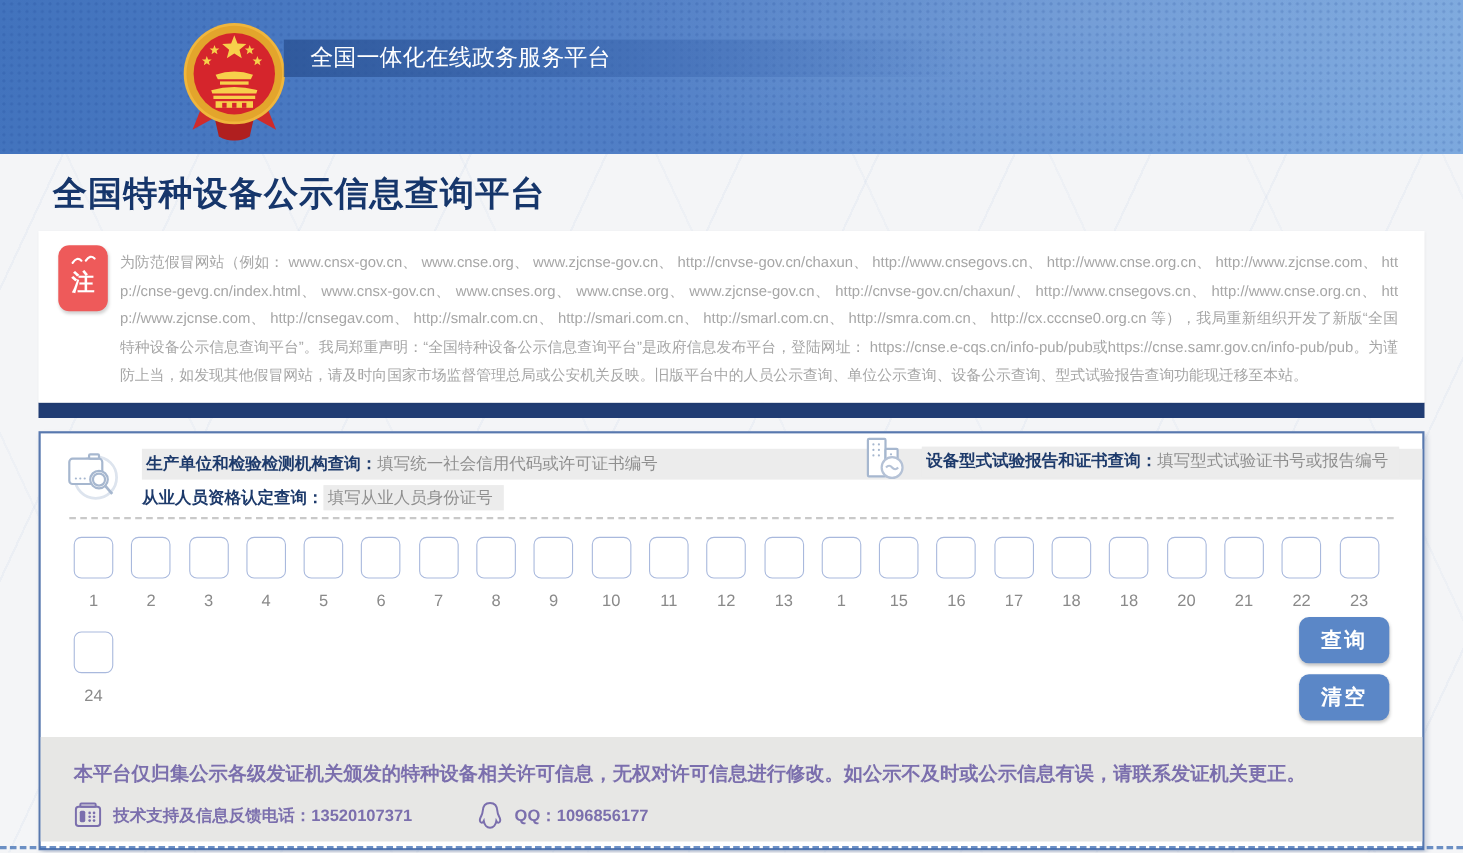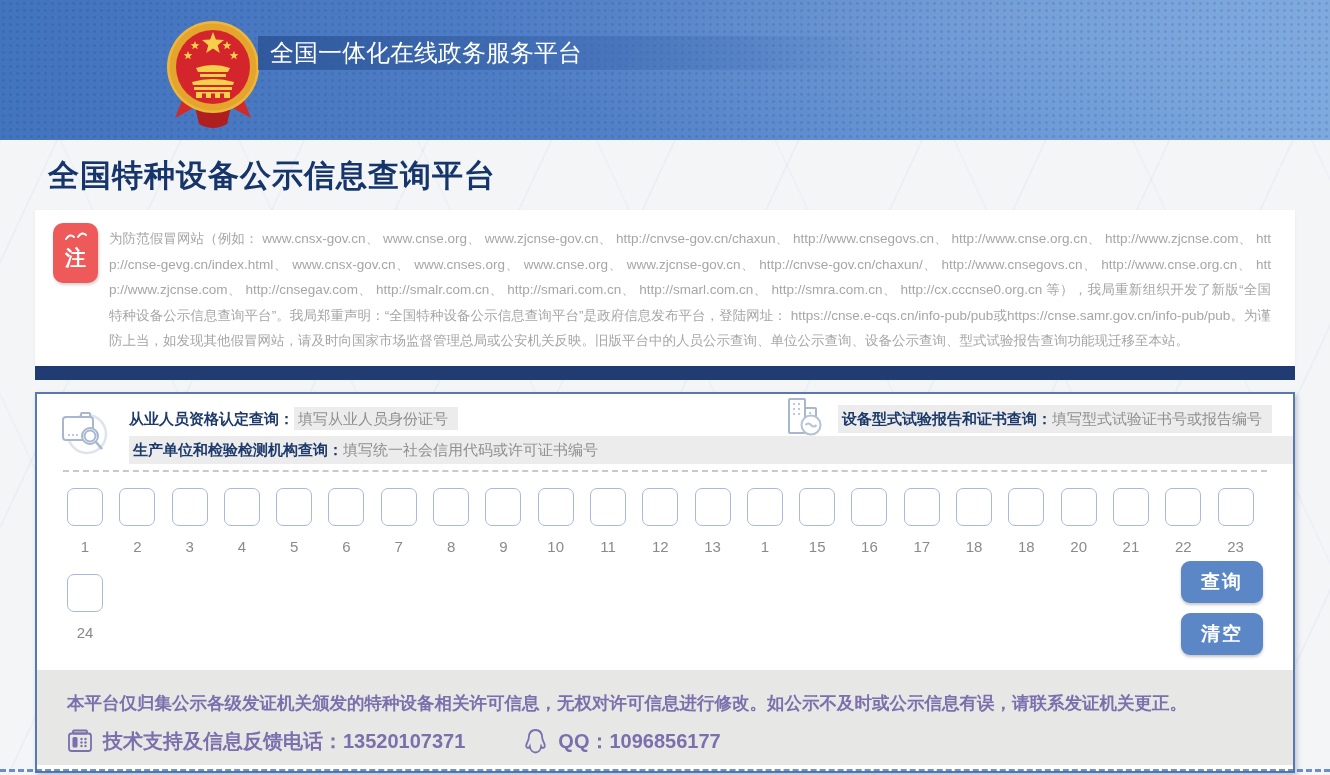--- a/index.html
+++ b/index.html
@@ -18,23 +18,23 @@
     height:140px; position:relative;
     background:
       radial-gradient(rgba(18,58,138,.17) 1.3px, transparent 1.5px) 0 0/7px 7px,
       radial-gradient(ellipse 900px 260px at 75% 10%, rgba(255,255,255,.10), transparent 60%),
       linear-gradient(103deg,#4273bd 0%,#517fc6 45%,#6b99d6 80%,#7da9de 100%);
   }
   .emblem{ position:absolute; left:165px; top:18px; width:96px; height:110px; }
   .header-text{ position:absolute; left:258px; top:36px; }
   .strip{
     display:inline-block; min-width:620px; height:34px; line-height:34px;
-    padding-left:12px;
+    padding-left:24px;
     background:linear-gradient(to right, rgba(42,82,148,.80) 0%, rgba(60,104,176,.55) 55%, rgba(90,140,200,0) 100%);
-    color:#fff; font-size:24px;
+    color:#fff; font-size:21px;
   }
   .big-title{
     margin-top:9px; color:#fff; font-size:35px; font-weight:bold; letter-spacing:2px;
     text-shadow:0 1px 2px rgba(10,40,100,.35);
   }
 
   
   .page-title{
     margin:15px 15px 13px 48px; color:#16366b; font-size:31px; font-weight:bold; letter-spacing:1px;
   }
@@ -89,21 +89,21 @@
   .btn{
     background:#5b87c7; color:#fff; border:none; border-radius:9px;
     font-family:inherit; font-size:19px; font-weight:bold; letter-spacing:2px;
     padding:8px 20px; cursor:pointer; box-shadow:0 2px 3px rgba(0,0,0,.22);
   }
 
   .gray-foot{ margin:24px 0 6px; background:#e7e7e5; padding:16px 30px 10px; }
   .disclaimer{
     color:#7b6fad; font-weight:bold; font-size:17.5px; line-height:34px; margin-bottom:8px;
   }
-  .contacts{ display:flex; align-items:center; gap:12px; color:#7b6fad; font-size:20px; font-weight:bold; }
+  .contacts{ display:flex; align-items:center; gap:12px; color:#7b6fad; font-size:15px; font-weight:bold; }
   .contact{ display:flex; align-items:center; gap:10px; }
   .contact + .contact{ margin-left:46px; }
 
   .bottom-dash{ position:absolute; left:0; right:0; bottom:3px; border-top:3px dashed rgba(62,108,179,.75); }
 </style>
 </head>
 <body>
 
 <header class="header">
   <div class="emblem">
@@ -161,25 +161,25 @@
         <rect x="4" y="9" width="30" height="23" rx="3" fill="#fff"></rect>
         <rect x="22" y="5" width="9" height="4" rx="1" fill="#fff"></rect>
         <circle cx="10" cy="27" r="1" fill="#a6b7cf" stroke="none"></circle>
         <circle cx="14" cy="27" r="1" fill="#a6b7cf" stroke="none"></circle>
         <circle cx="18" cy="27" r="1" fill="#a6b7cf" stroke="none"></circle>
         <circle cx="31" cy="28" r="8" fill="#fff"></circle>
         <circle cx="31" cy="28" r="5.5"></circle>
         <line x1="36.5" y1="33.5" x2="43" y2="41" stroke-width="2.5"></line>
       </svg>
     </div>
+    <div class="hint-row hl">
+      <b>生产单位和检验检测机构查询：</b><span>填写统一社会信用代码或许可证书编号</span>
+    </div>
     <div class="hint-row">
       <b>从业人员资格认定查询：</b><span class="hl">填写从业人员身份证号</span>
-    </div>
-    <div class="hint-row hl">
-      <b>生产单位和检验检测机构查询：</b><span>填写统一社会信用代码或许可证书编号</span>
     </div>
     <div class="hint-right">
       <div class="hint-icon">
         <svg width="42" height="46" viewBox="0 0 42 46" fill="none" stroke="#a6b7cf" stroke-width="2">
           <rect x="7" y="5" width="16" height="34" rx="1" fill="#fff"></rect>
           <rect x="23" y="14" width="11" height="25" rx="1" fill="#fff"></rect>
           <circle cx="12" cy="10" r="1" fill="#a6b7cf" stroke="none"></circle>
             <circle cx="17" cy="10" r="1" fill="#a6b7cf" stroke="none"></circle>
           <circle cx="12" cy="15" r="1" fill="#a6b7cf" stroke="none"></circle>
             <circle cx="17" cy="15" r="1" fill="#a6b7cf" stroke="none"></circle>

